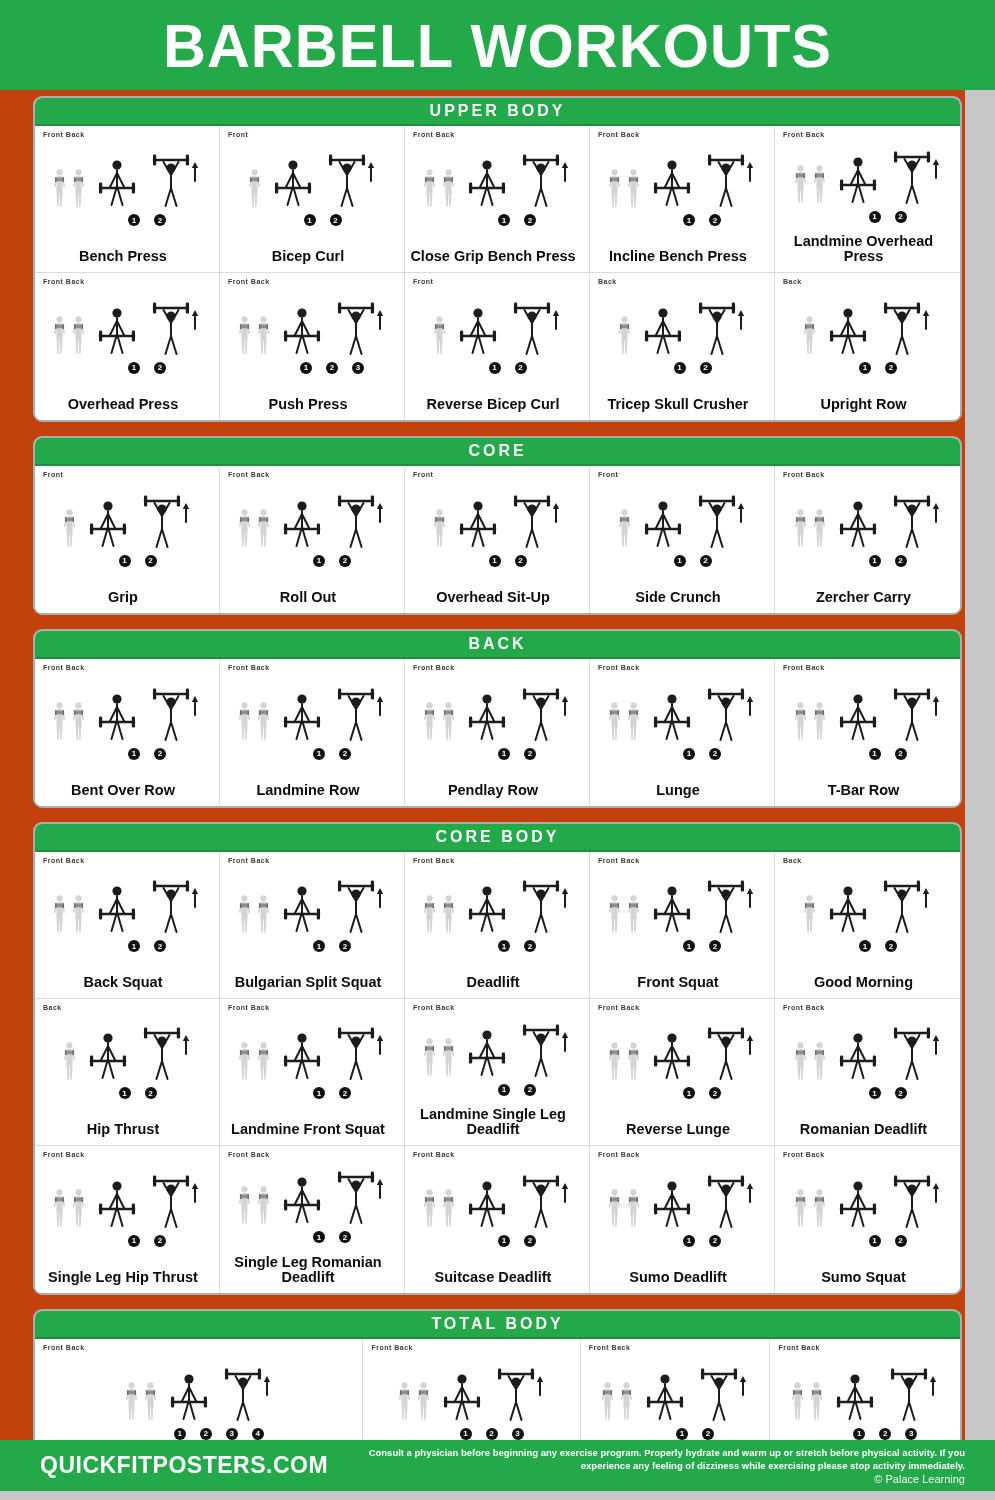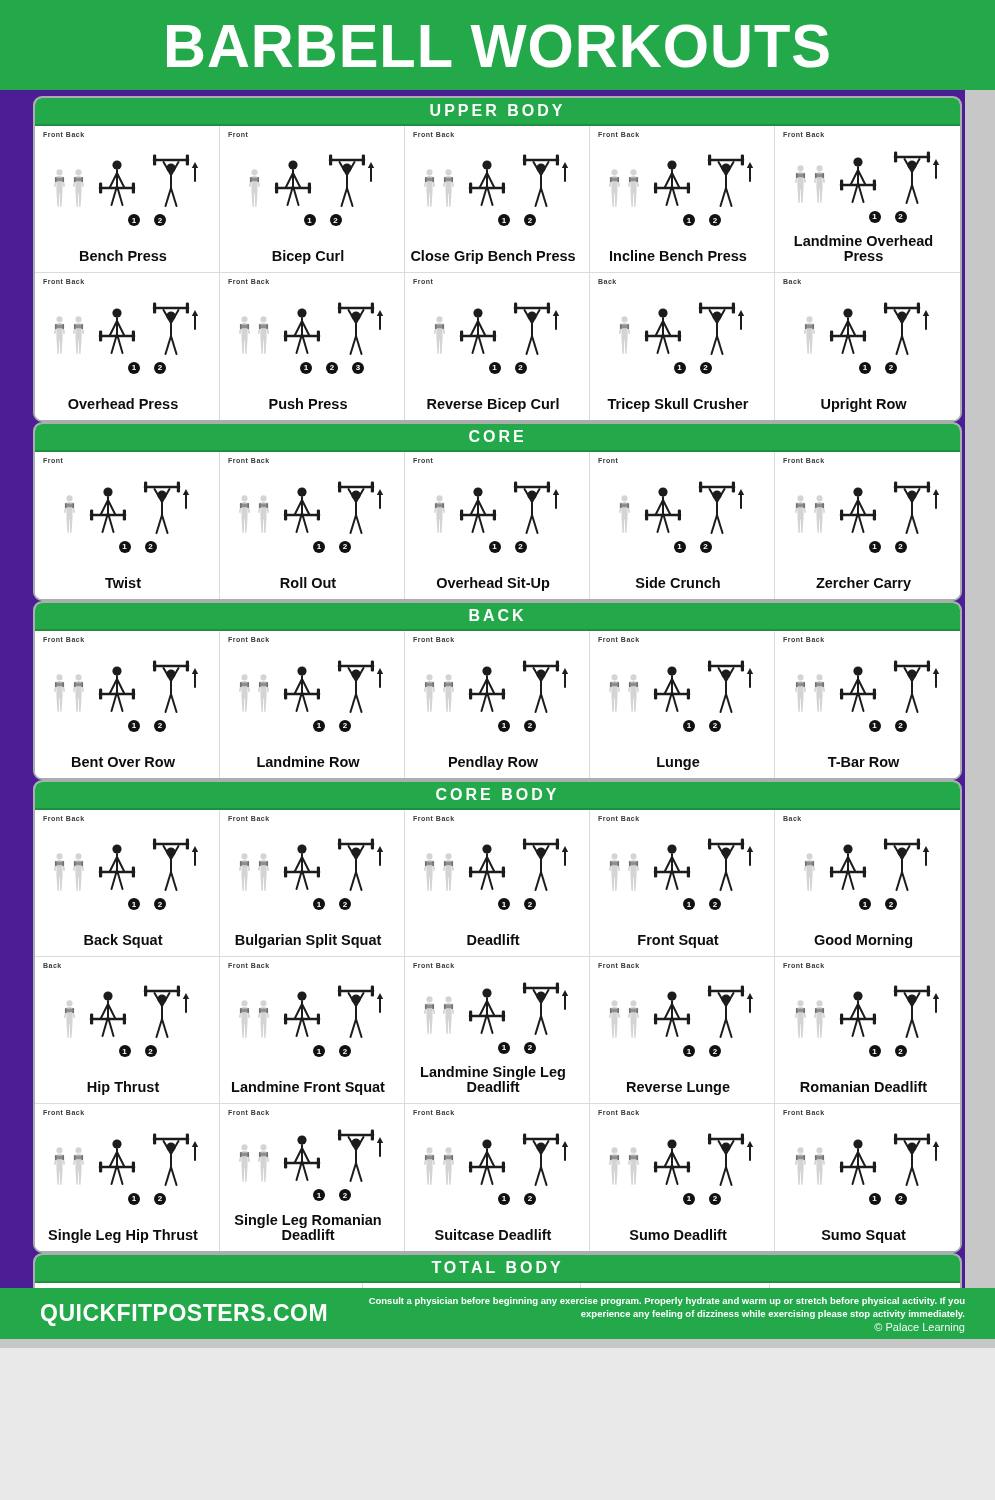--- a/index.html
+++ b/index.html
@@ -1,35 +1,35 @@
 <!DOCTYPE html>
 <html><head>
 <meta charset="utf-8">
 <style>
   html,body{margin:0;padding:0;background:#e9e9e9;}
   .poster{
-    position:relative;width:995px;height:1348px;margin:0 auto;
-    background:#4c1d95;overflow:hidden;
+    position:relative;width:995px;height:1500px;margin:0 auto;
+    background:#c2410c;overflow:hidden;
     font-family:"Liberation Sans","DejaVu Sans",sans-serif;
   }
   
   .title-bar{
     height:90px;background:#23a84a;display:flex;align-items:center;justify-content:center;
   }
   .title-bar h1{
     margin:0;color:#ffffff;font-size:62px;font-weight:900;letter-spacing:1px;
     transform:scaleX(.96);white-space:nowrap;
   }
   
   .content{padding:6px 33px 0 33px;}
   .edge-right{position:absolute;top:90px;right:0;width:30px;height:1352px;background:#c7c7c7;}
   .edge-bottom{position:absolute;left:0;bottom:0;width:100%;height:9px;background:#c7c7c7;}
   .section{
     border:2px solid #a9aeae;border-radius:9px;overflow:hidden;background:#ffffff;
-    margin-bottom:0;
+    margin-bottom:14px;
   }
   .section-header{
     background:#23a84a;border-bottom:2px solid #1d8f3f;height:26px;
     display:flex;align-items:center;justify-content:center;
   }
   .section-header span{
     color:#ffffff;font-weight:900;font-size:16px;letter-spacing:3px;
   }
   .grid{display:flex;flex-wrap:wrap;}
   .cell{
@@ -680,21 +680,21 @@
                     <rect x="94.8" y="3.5" width="3.2" height="11" rx="1.2"></rect>
                     <polygon points="104,11 100.8,17 107.2,17"></polygon>
                   </g>
                 </svg>
                 <div class="steps">
                   <span class="step-badge">1</span>
                   <span class="step-badge">2</span>
                 </div>
               </div>
             </div>
-            <div class="exercise-name">Twist</div>
+            <div class="exercise-name">Grip</div>
           </div>
           <div class="cell">
             <div class="anatomy-label">Front Back</div>
             <div class="illustration">
               <div class="muscles">
                 <svg width="17" height="42" viewBox="0 0 20 48">
                   <g fill="#d4d4d4">
                     <circle cx="10" cy="4.5" r="3.6"></circle>
                     <path d="M5.6 9.6 Q10 8 14.4 9.6 L16.6 21 14.6 21.6 13.6 14.5 13.6 27 12.4 45 10.8 45 10.3 29 9.7 29 9.2 45 7.6 45 6.4 27 6.4 14.5 5.4 21.6 3.4 21 Z"></path>
                   </g>

